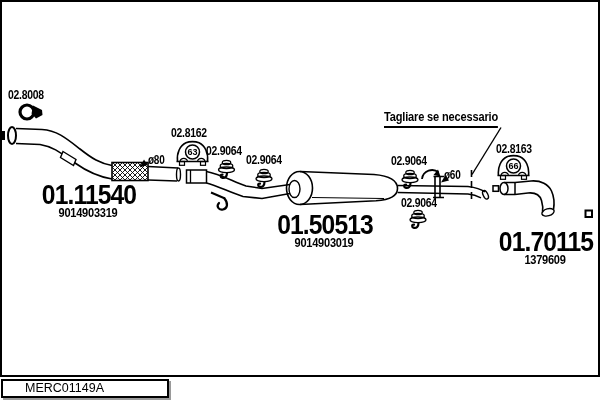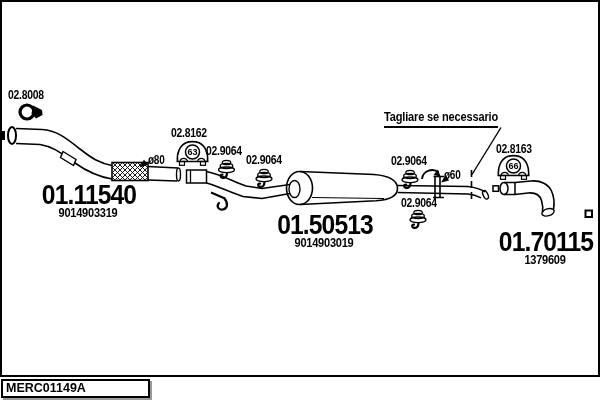--- a/index.html
+++ b/index.html
@@ -8,22 +8,22 @@
   .frame{position:absolute;left:0;top:0;width:596px;height:373px;border:2px solid #000}
   .art{position:absolute;left:0;top:0}
   .lbl{position:absolute;font-weight:bold;white-space:nowrap;transform-origin:left top;line-height:1.05}
   .ref{font-size:13px;letter-spacing:-0.3px;transform:scaleX(0.8)}
   .dia{font-size:12.5px;letter-spacing:-0.3px;transform:scaleX(0.8)}
   .note{font-size:13px;letter-spacing:-0.2px;border-bottom:2px solid #000;
         padding-bottom:2px;transform:scaleX(0.85)}
   .big{font-size:28px;letter-spacing:-1px;transform:translateX(-50%) scaleX(0.88);transform-origin:center top}
   .oem{font-size:13px;letter-spacing:-0.3px;transform:translateX(-50%) scaleX(0.85);transform-origin:center top}
   .codebox{position:absolute;left:1px;top:379px;width:142px;height:15px;border:2px solid #000;
-           background:#fff;font-size:12.5px;line-height:15px;padding-left:3px;
-           box-shadow:2px 2px 0 #9a9a9a;font-weight:bold}
+           background:#fff;font-size:12.5px;line-height:15px;padding-left:22px;
+           box-shadow:2px 2px 0 #9a9a9a;font-weight:normal}
 </style>
 </head>
 <body>
 
 <div class="stage">
 
   <div class="frame"></div>
 
   <svg class="art" width="600" height="400" viewBox="0 0 600 400" fill="none" stroke="#000">
     <defs>

